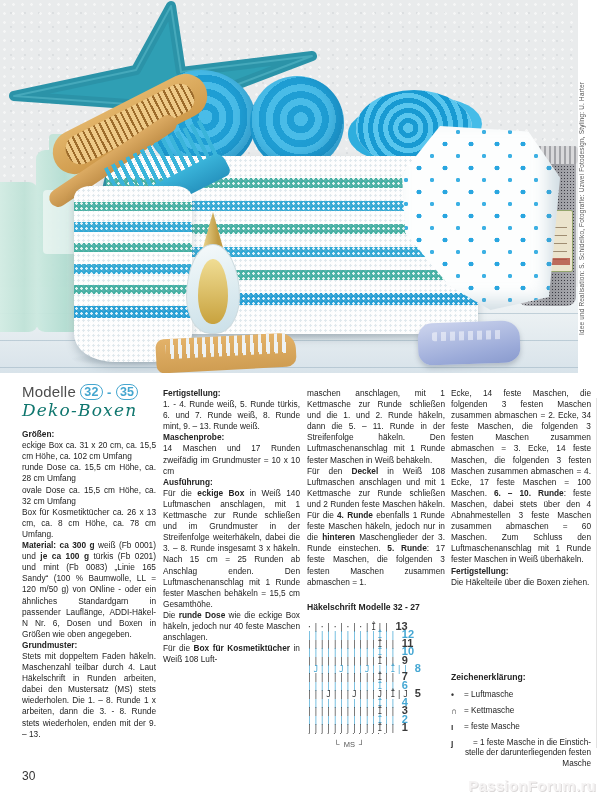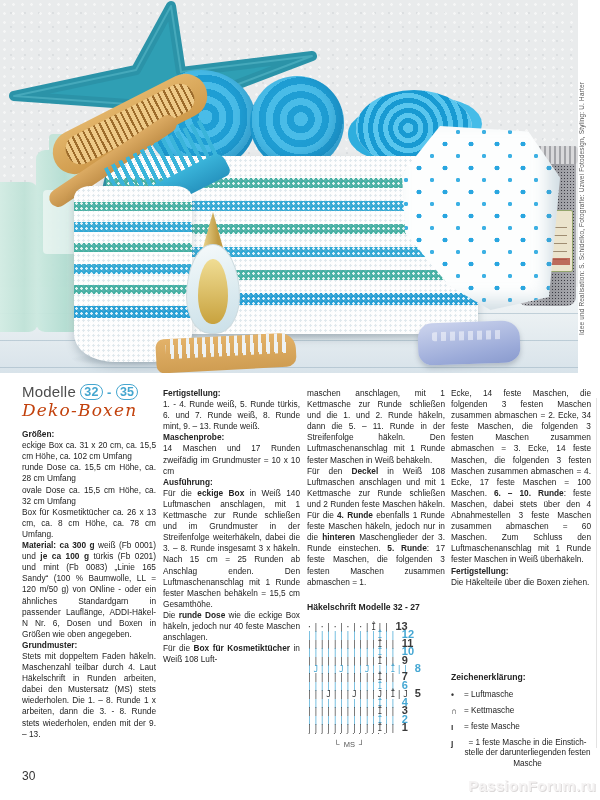--- a/index.html
+++ b/index.html
@@ -123,40 +123,40 @@
   .b { font-weight:bold; }
   #col1 { left:22px; top:384px; width:134px; }
   #col2 { left:163px; top:388px; width:137px; }
   #col3 { left:307px; top:388px; width:138px; }
   #col4 { left:451px; top:388px; width:140px; }
 
   .models-line { font-size:15px; color:#4d4d4d; letter-spacing:.2px; white-space:nowrap; }
   .badge { display:inline-block; border:1.5px solid #45a6cf; color:#45a6cf; font-weight:bold;
     font-size:12.5px; line-height:14px; padding:0 3px; border-radius:10px; vertical-align:1px; }
   .badge-sep { color:#45a6cf; font-weight:bold; font-size:13px; }
-  .script-title { font-family:"DejaVu Serif", serif; font-style:italic; color:#c2410c;
+  .script-title { font-family:"DejaVu Serif", serif; font-style:italic; color:#0f766e;
     font-size:17px; letter-spacing:1.2px; margin-top:5px; }
   .sect-gap { height:13px; }
 
   
   .chart-title { font-weight:bold; font-size:8.6px; margin:14px 0 9px 0; text-align:left; }
   .crow { white-space:nowrap; height:8.45px; line-height:8.45px; }
   .csym { font-family:"DejaVu Sans Mono", monospace; font-size:8px; letter-spacing:1.6px; }
   .cnum { font-size:11px; margin-left:5px; font-weight:bold; }
   .c-dark { color:#3a3a3a; } .c-blue { color:#45a7d3; }
   .foundation { font-family:"DejaVu Sans Mono", monospace; font-size:7px; letter-spacing:2.1px; color:#4a4a4a; height:7px; line-height:6px; }
   .ms-row { margin-left:27px; font-size:8px; color:#444; margin-top:1px; }
   .ms-row .ms-label { font-size:7.5px; margin:0 4px; color:#555; }
 
   
   .legend { margin-top:84px; text-align:left; }
   .legend-h { font-weight:bold; font-size:8.6px; margin-bottom:7px; }
   .legend-item { display:flex; gap:4px; margin-bottom:5px; text-align:left; }
   .legend-sym { width:9px; flex:0 0 9px; font-weight:bold; color:#333; font-size:8.5px; }
-  .legend-txt { font-size:8.2px; line-height:10.4px; text-align:center; }
+  .legend-txt { font-size:8.2px; line-height:10.4px; text-align:right; }
 
   
   .pagenum { position:absolute; left:22px; top:769px; font-size:12px; color:#333; }
   .watermark { position:absolute; right:4px; top:777px; font-size:15px; font-weight:bold; letter-spacing:.3px;
     color:#f5f3f3; text-shadow:1px 1px 0 #dcd9d9, -0.5px -0.5px 0 #ffffff; }
   .edge-line { position:absolute; right:3px; top:398px; width:1px; height:350px; background:#e3e3e3; }
 </style>
 </head>
 <body>
 

